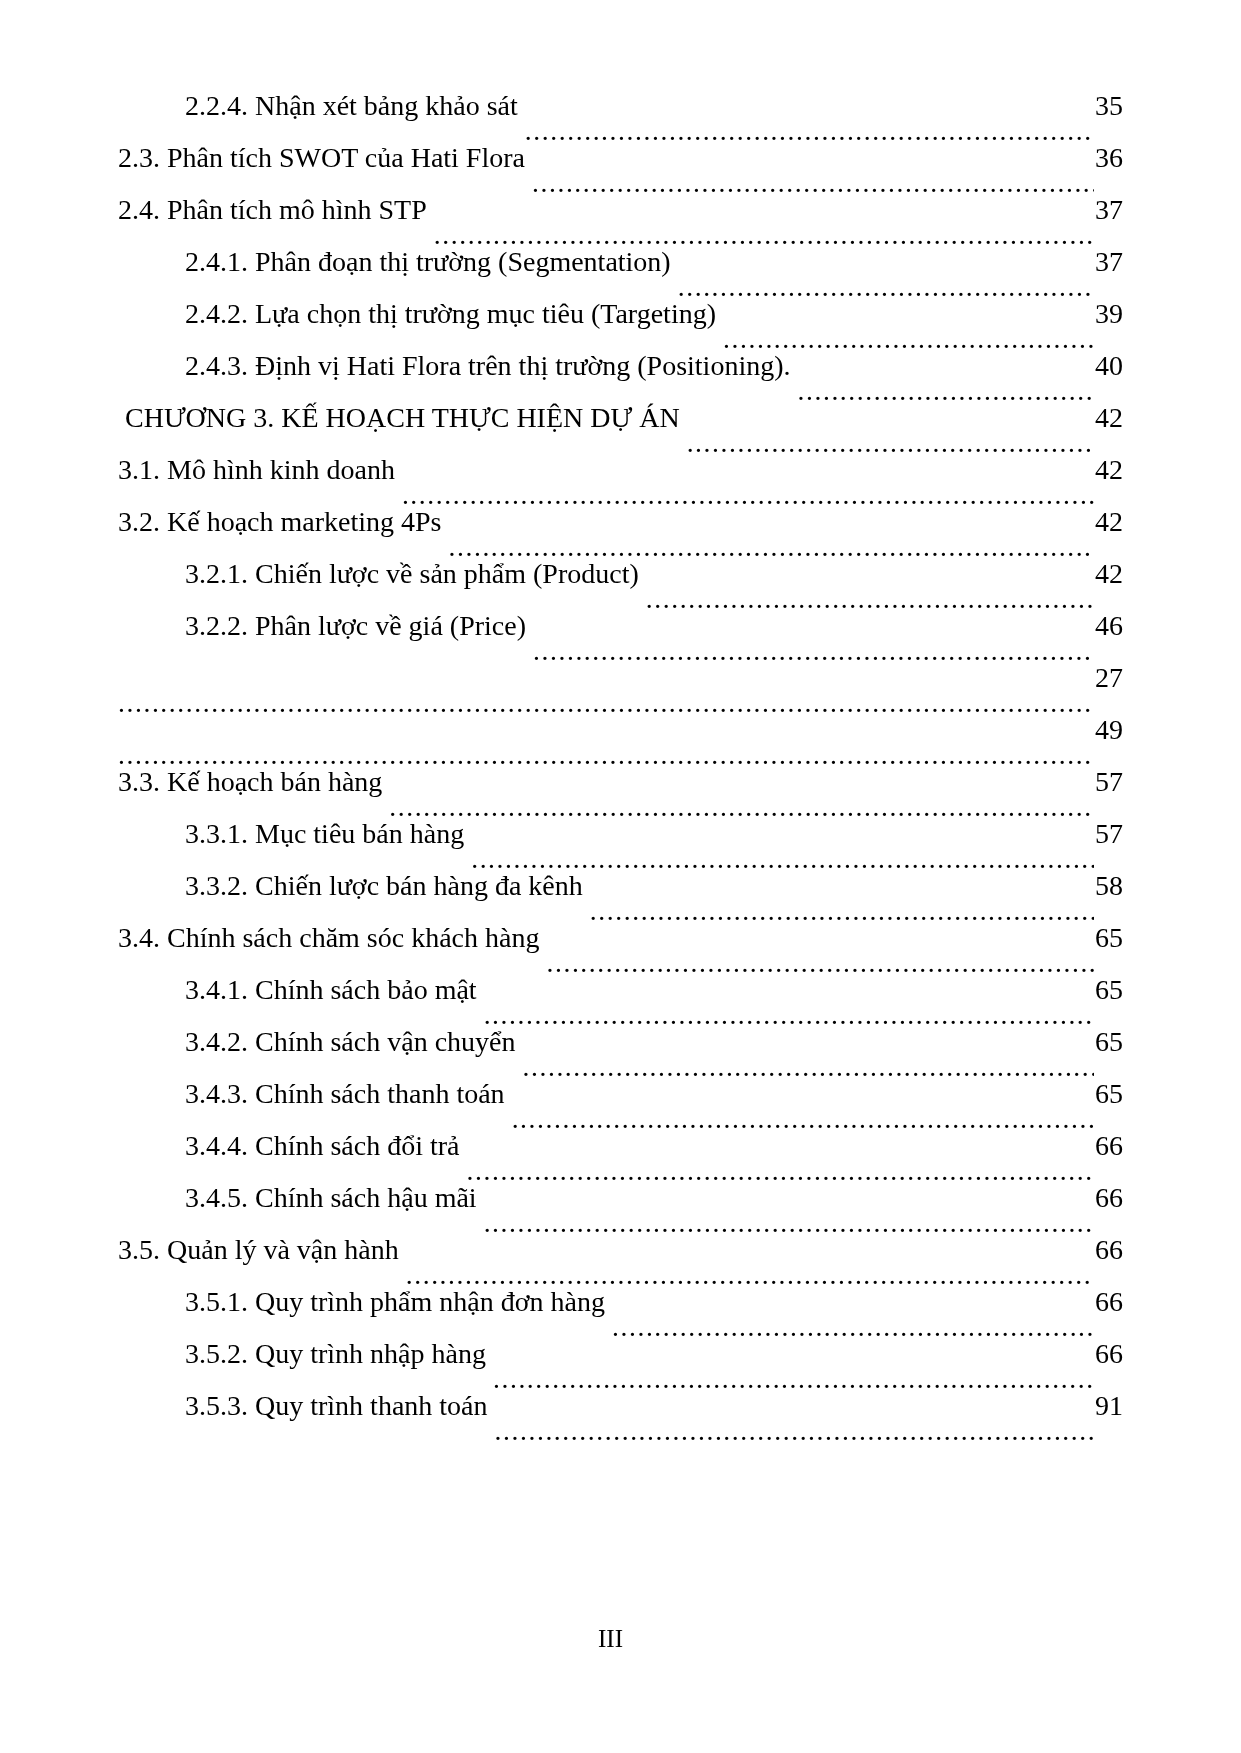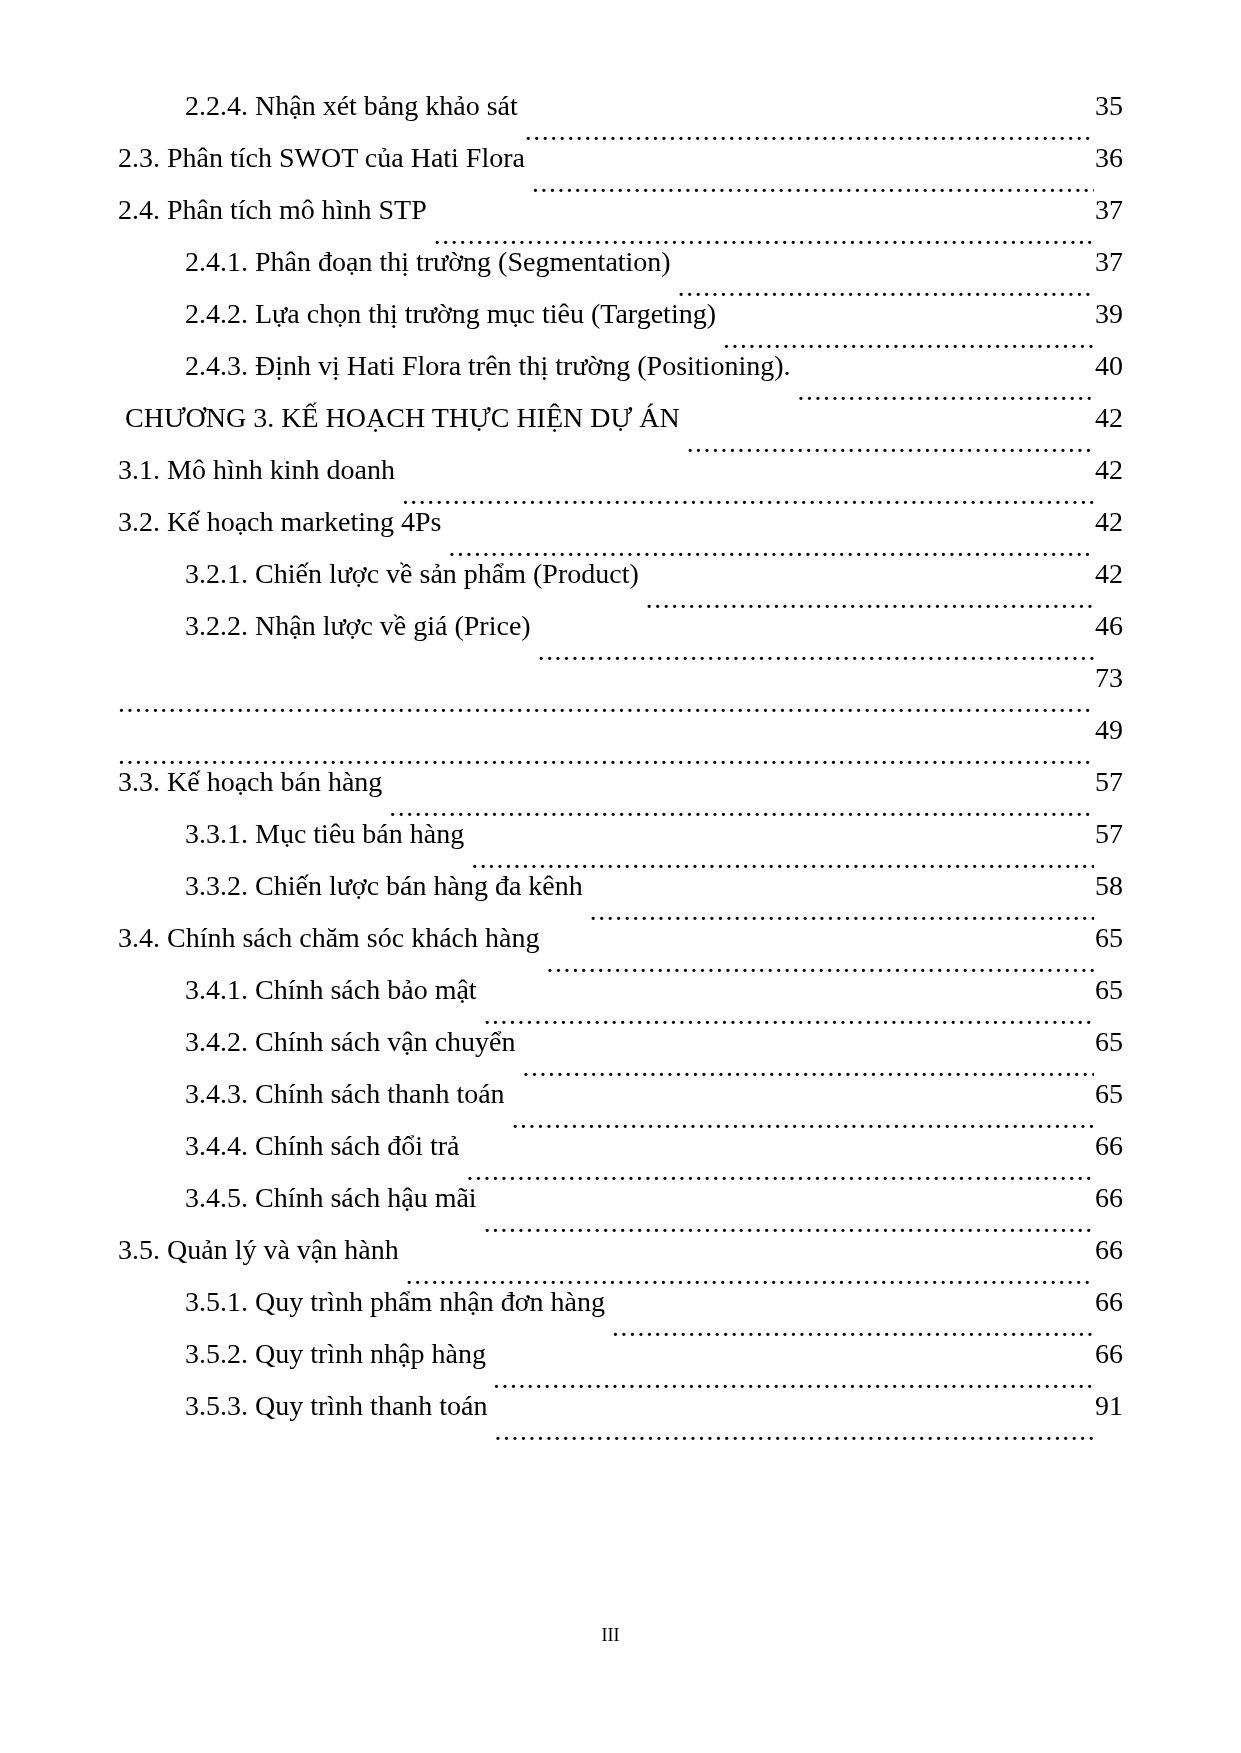--- a/index.html
+++ b/index.html
@@ -66,21 +66,21 @@
   
   .lvl-chapter .label { margin-left: 7px; }
   .lvl-1 .label { }
   .lvl-2 .label { margin-left: 67px; }
   .footer {
     position: absolute;
     left: 0;
     top: 1625px;
     width: 1221px;
     text-align: center;
-    font-size: 18px;
+    font-size: 25px;
     font-family: "Liberation Serif", serif;
   }
 </style>
 </head>
 <body>
 
 <div class="page">
   <div class="toc" id="toc-list">
       <div class="toc-entry lvl-2">
         <span class="label">2.2.4. Nhận xét bảng khảo sát</span>
@@ -126,27 +126,27 @@
         <span class="label">3.2. Kế hoạch marketing 4Ps</span>
         <span class="leader"></span>
         <span class="page-num">42</span>
       </div>
       <div class="toc-entry lvl-2">
         <span class="label">3.2.1. Chiến lược về sản phẩm (Product)</span>
         <span class="leader"></span>
         <span class="page-num">42</span>
       </div>
       <div class="toc-entry lvl-2">
-        <span class="label">3.2.2. Nhận lược về giá (Price)</span>
+        <span class="label">3.2.2. Phân lược về giá (Price)</span>
         <span class="leader"></span>
         <span class="page-num">46</span>
       </div>
       <div class="toc-entry lvl-2">
         <span class="leader"></span>
-        <span class="page-num">73</span>
+        <span class="page-num">27</span>
       </div>
       <div class="toc-entry lvl-2">
         <span class="leader"></span>
         <span class="page-num">49</span>
       </div>
       <div class="toc-entry lvl-1">
         <span class="label">3.3. Kế hoạch bán hàng</span>
         <span class="leader"></span>
         <span class="page-num">57</span>
       </div>

